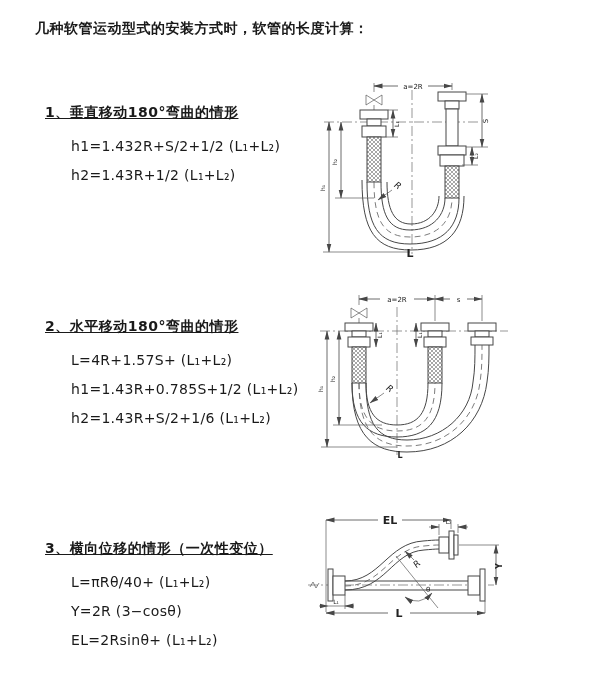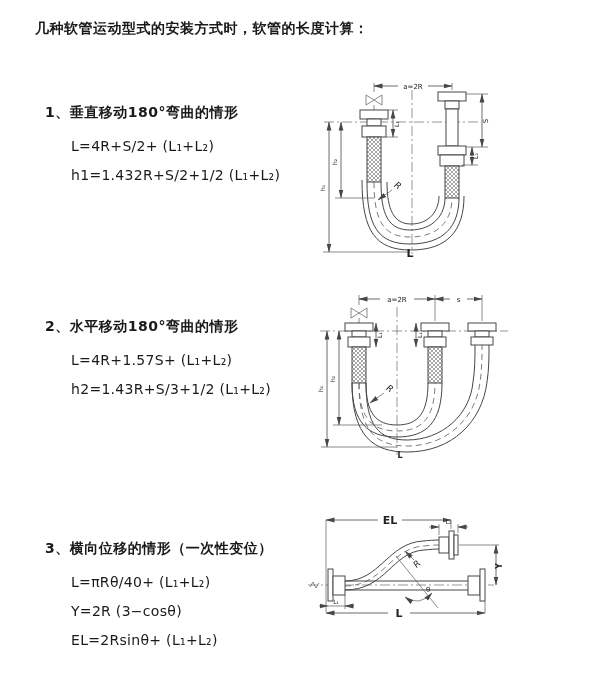--- a/index.html
+++ b/index.html
@@ -1,20 +1,20 @@
 <!DOCTYPE html>
 <html><head>
 <meta charset="utf-8">
 <style>
   html,body{margin:0;padding:0;background:#ffffff;}
   .page{position:relative;width:508px;height:675px;background:#ffffff;overflow:hidden;
         font-family:"DejaVu Sans","Liberation Sans",sans-serif;color:#1a1a1a;}
   .title{position:absolute;left:35px;top:20px;font-size:14px;font-weight:bold;letter-spacing:.5px;}
   .sec{position:absolute;left:45px;}
-  .sec .hd{font-size:14px;font-weight:bold;margin:0 0 16px 0;letter-spacing:.5px;}
+  .sec .hd{font-size:14px;font-weight:bold;margin:0 0 16px 0;letter-spacing:.5px;text-decoration:underline;}
   .formula{font-size:14px;margin:0 0 13px 26px;letter-spacing:.3px;white-space:pre;}
   .diag{position:absolute;}
   
   svg .ln{fill:none;stroke:#474747;stroke-width:1;}
   svg .tn{fill:none;stroke:#5a5a5a;stroke-width:.7;}
   svg .fw{fill:#ffffff;stroke:#474747;stroke-width:1;}
   svg .cl{fill:none;stroke:#6a6a6a;stroke-width:.7;stroke-dasharray:10 3 2 3;}
   svg .dsh{fill:none;stroke:#5a5a5a;stroke-width:.8;stroke-dasharray:6 4;}
   svg text{fill:#222;font-family:"DejaVu Sans","Liberation Sans",sans-serif;}
   svg .lb7{font-size:7px;}
@@ -31,22 +31,22 @@
 </style>
 </head>
 <body>
 
 <div class="page">
 
   <div class="title">几种软管运动型式的安装方式时，软管的长度计算：</div>
 
   <div class="sec" style="top:104px;">
     <div class="hd">1、垂直移动180°弯曲的情形</div>
-    <div class="formula">L=4R+S/2+ (L₁+L₂)</div>
     <div class="formula">h1=1.432R+S/2+1/2 (L₁+L₂)</div>
+    <div class="formula">h2=1.43R+1/2 (L₁+L₂)</div>
   </div>
 
   <svg id="d1" class="diag" style="left:312px;top:76px;" width="288" height="182" viewBox="0 0 288 182">
     <defs>
       <marker id="ar1" markerWidth="9" markerHeight="6" refX="8.5" refY="3" orient="auto-start-reverse" markerUnits="userSpaceOnUse">
         <path d="M0,0.6 L9,3 L0,5.4 Z" fill="#474747"></path>
       </marker>
       <pattern id="braidA" width="4" height="4" patternUnits="userSpaceOnUse">
         <rect width="4" height="4" fill="#fff"></rect>
         <path d="M0,0 L4,4 M4,0 L0,4" stroke="#6b6b6b" stroke-width="0.6"></path>
@@ -129,21 +129,22 @@
       <line class="tn me1" x1="80" y1="114" x2="66" y2="124"></line>
       <text class="lb9" transform="rotate(35 84 112)" x="84" y="112" text-anchor="middle">R</text>
     </g>
 
     <text class="lb11" x="98" y="181" text-anchor="middle">L</text>
   </svg>
 
   <div class="sec" style="top:318px;">
     <div class="hd">2、水平移动180°弯曲的情形</div>
     <div class="formula">L=4R+1.57S+ (L₁+L₂)</div>
-    <div class="formula">h2=1.43R+S/3+1/2 (L₁+L₂)</div>
+    <div class="formula">h1=1.43R+0.785S+1/2 (L₁+L₂)</div>
+    <div class="formula">h2=1.43R+S/2+1/6 (L₁+L₂)</div>
   </div>
 
   <svg id="d2" class="diag" style="left:312px;top:287px;" width="288" height="172" viewBox="0 0 288 172">
     <defs>
       <marker id="ar2" markerWidth="9" markerHeight="6" refX="8.5" refY="3" orient="auto-start-reverse" markerUnits="userSpaceOnUse">
         <path d="M0,0.6 L9,3 L0,5.4 Z" fill="#474747"></path>
       </marker>
       <pattern id="braidB" width="4" height="4" patternUnits="userSpaceOnUse">
         <rect width="4" height="4" fill="#fff"></rect>
         <path d="M0,0 L4,4 M4,0 L0,4" stroke="#6b6b6b" stroke-width="0.6"></path>

